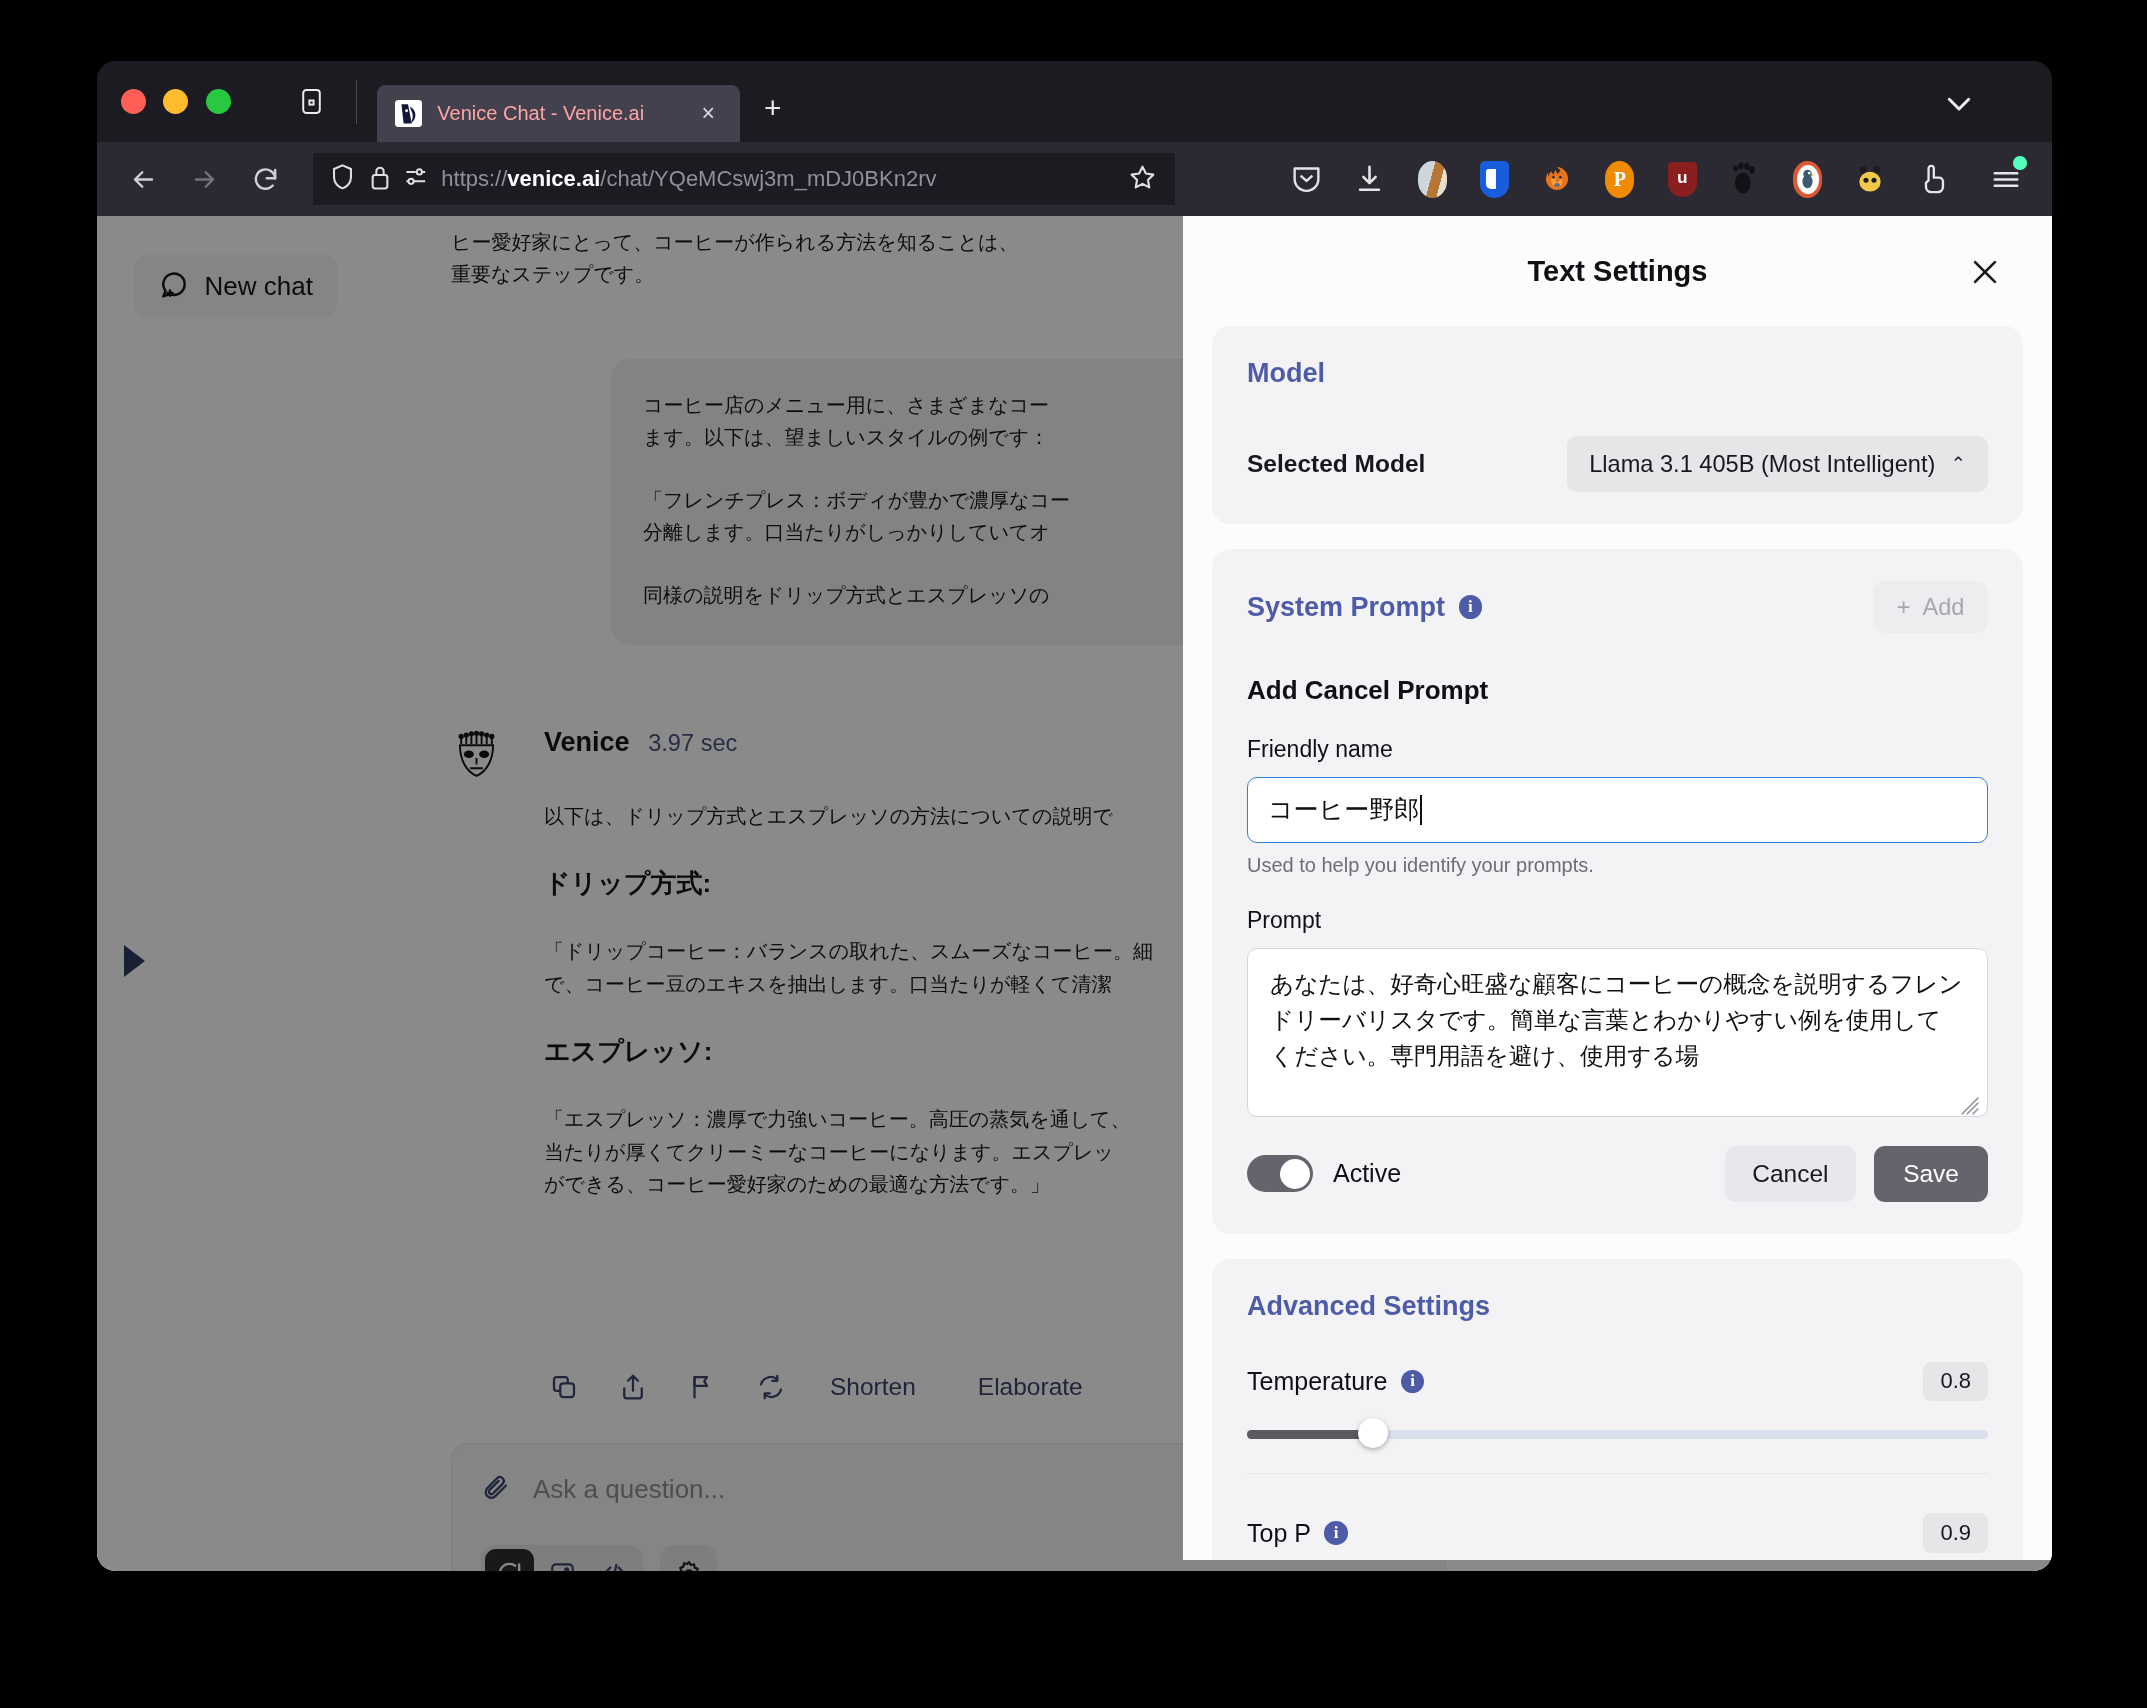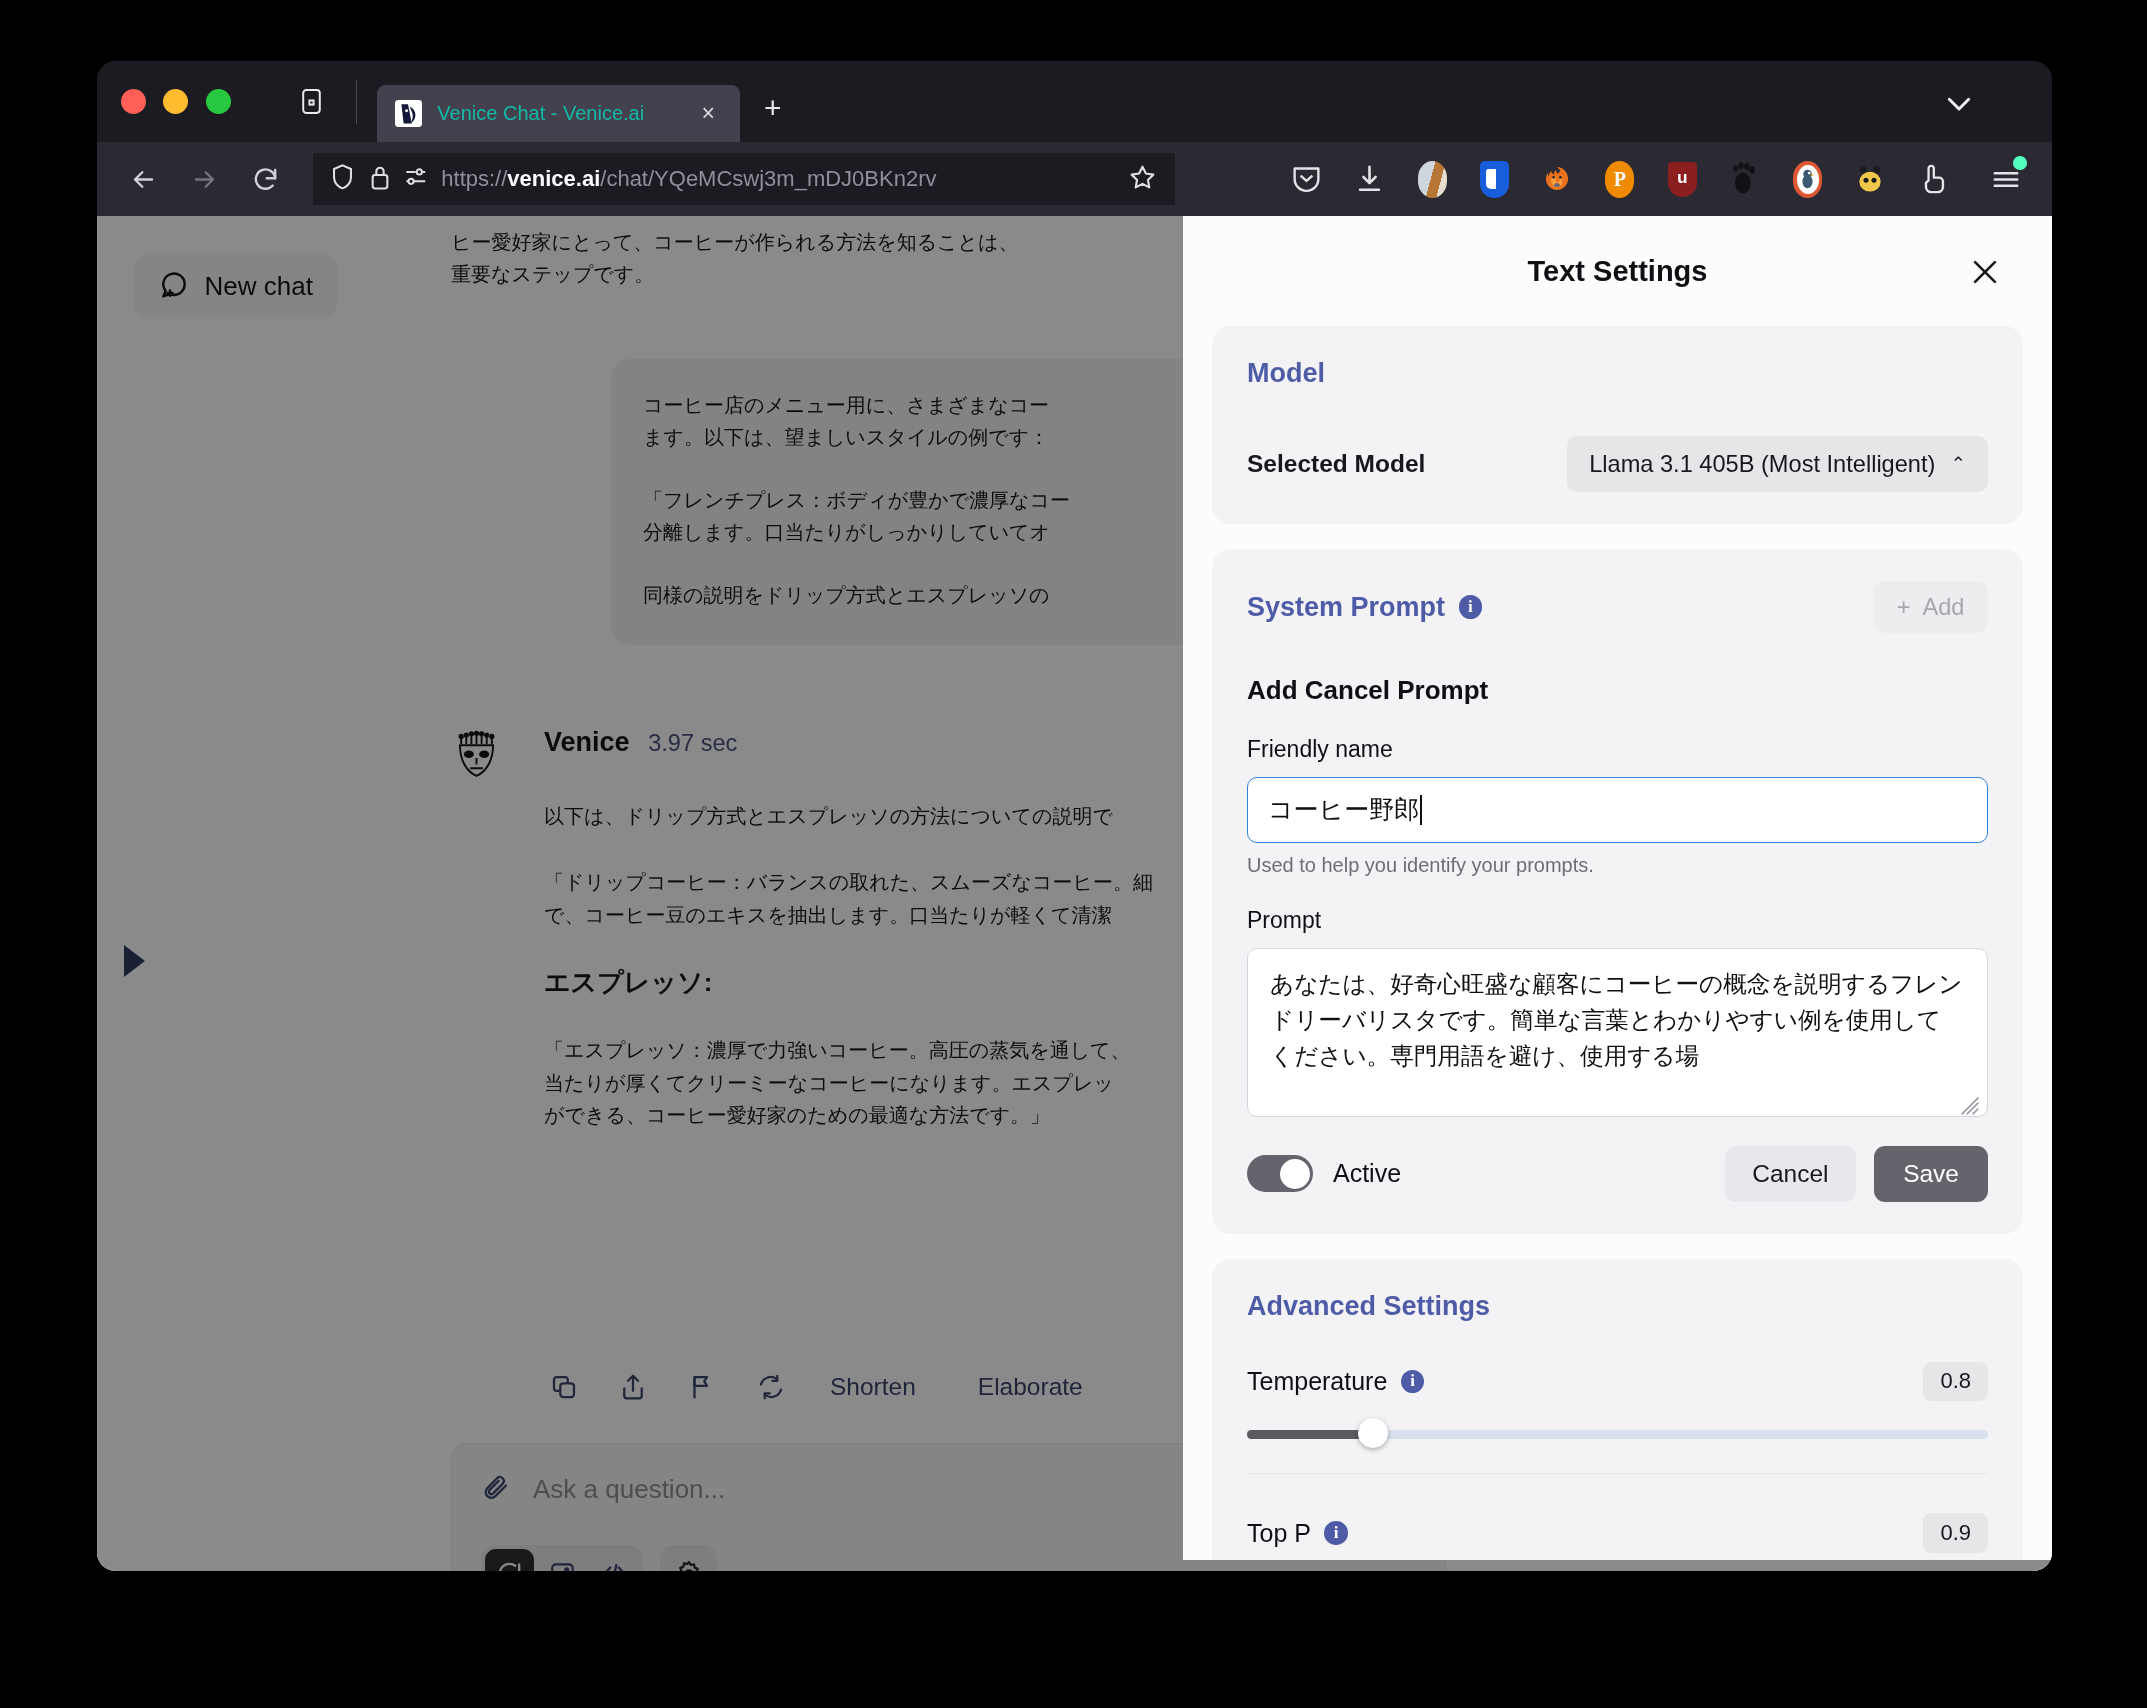--- a/index.html
+++ b/index.html
@@ -50,21 +50,21 @@
     padding: 0 17px 0 18.6px;
     position: relative; top: 11.8px;
   }
   #tab-favicon {
     width: 27px; height: 27px; border-radius: 3.4px;
     background: #fff;
     display: flex; align-items: center; justify-content: center;
     overflow: hidden; flex: none;
   }
   #tab-title {
-    color: #14b8a6; font-size: 20px; white-space: nowrap;
+    color: #fca5a5; font-size: 20px; white-space: nowrap;
     flex: 1;
   }
   #tab-close {
     color: #d8d8de; font-size: 23px; line-height: 1;
     width: 29px; height: 29px;
     display: flex; align-items: center; justify-content: center;
   }
   #new-tab {
     margin-left: 13.5px; color: #e6e6eb; font-size: 30px;
     width: 39px; height: 39px; line-height: 1;
@@ -601,20 +601,21 @@
             </span>
             <div id="venice-meta">
               <div id="venice-name-row">
                 <span id="venice-name">Venice</span>
                 <span id="venice-time">3.97 sec</span>
               </div>
             </div>
           </div>
           <div id="venice-body">
             <p class="msg-text">以下は、ドリップ方式とエスプレッソの方法についての説明で</p>
+            <div class="h3">ドリップ方式:</div>
             <p class="msg-text">「ドリップコーヒー：バランスの取れた、スムーズなコーヒー。細
 で、コーヒー豆のエキスを抽出します。口当たりが軽くて清潔</p>
             <div class="h3">エスプレッソ:</div>
             <p class="msg-text">「エスプレッソ：濃厚で力強いコーヒー。高圧の蒸気を通して、
 当たりが厚くてクリーミーなコーヒーになります。エスプレッ
 ができる、コーヒー愛好家のための最適な方法です。」</p>
           </div>
         </div>
 
         <div id="action-row">

